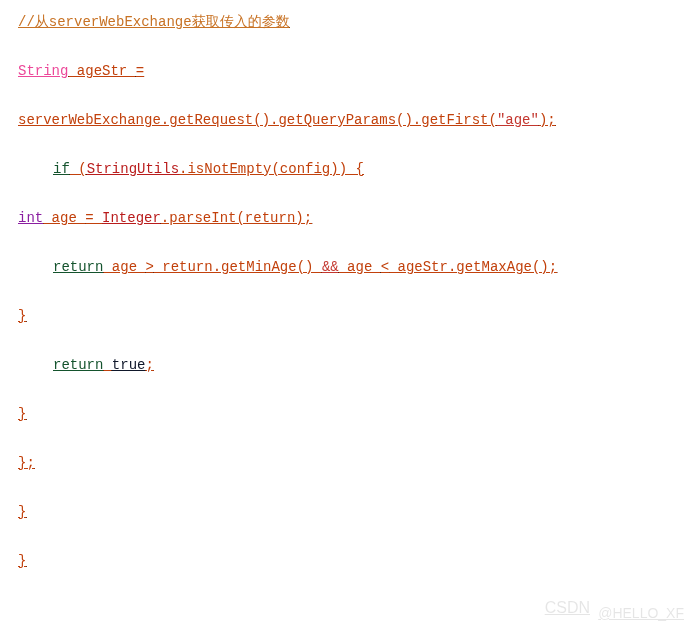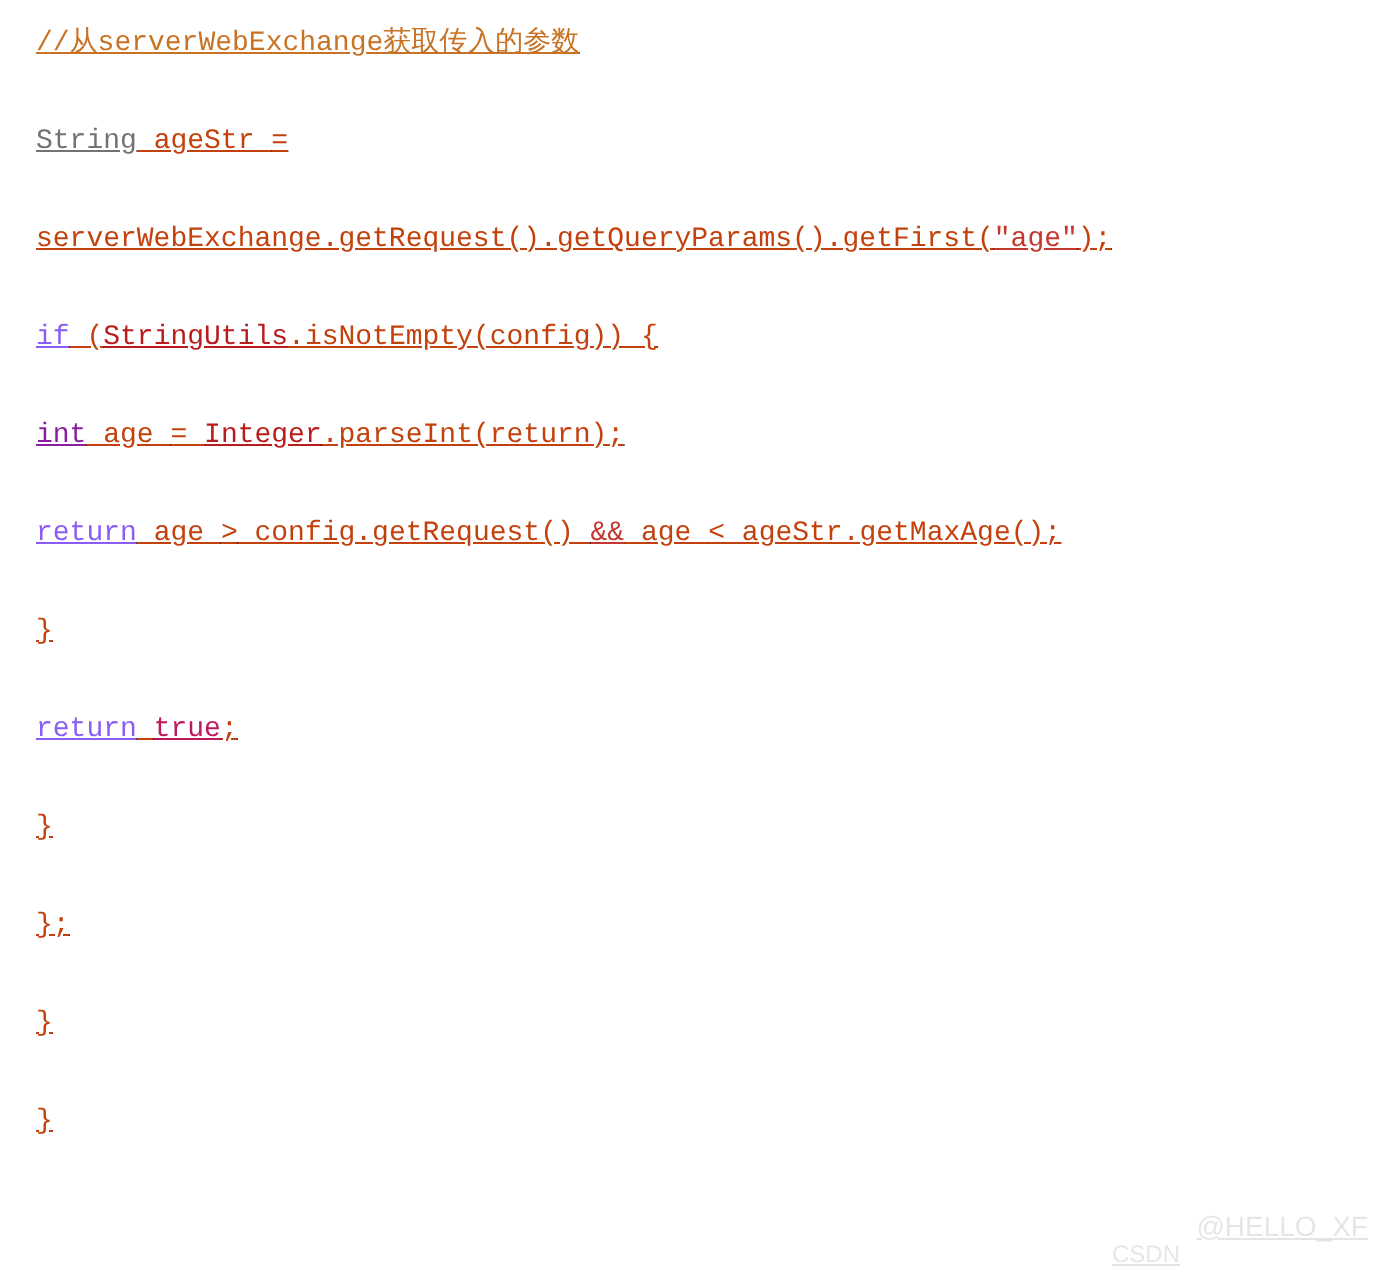--- a/index.html
+++ b/index.html
@@ -20,75 +20,76 @@
     }
     .code-line {
       white-space: pre;
       margin-bottom: 28px;
       color: #000000;
     }
     .comment {
       color: #c87224;
     }
     .type {
-      color: #737373;
+      color: #ec4899;
     }
     .keyword {
       color: #8a1da0;
       margin-top: 32px;
     }
     .keyword-ctrl {
-      color: #8b5cf6;
+      color: #14532d;
+      margin-left: 35px;
     }
     .identifier {
       color: #b91c1c;
     }
     .bool-literal {
-      color: #be185d;
+      color: #0f172a;
     }
     .string {
       color: #c3372f;
     }
     .oper-amp {
       color: #c3372f;
     }
     .normal {
       color: #c2410c;
     }
     .watermark {
       position: absolute;
       bottom: 14px;
       right: 14px;
       color: rgba(0,0,0,0.10);
       font-size: 14px;
       font-family: Arial, sans-serif;
     }
     .watermark2 {
       position: absolute;
-      bottom: 2px;
+      bottom: 18px;
       right: 108px;
       color: rgba(0,0,0,0.10);
-      font-size: 12px;
+      font-size: 16px;
       font-family: Arial, sans-serif;
     }
   </style>
 </head>
 <body>
 
 <div class="code-line"><span class="comment">//从serverWebExchange获取传入的参数</span></div>
 
 <div class="code-line"><span class="type">String</span><span class="normal"> ageStr </span><span class="normal">=</span></div>
 
 <div class="code-line"><span class="normal">serverWebExchange.getRequest().getQueryParams().getFirst(</span><span class="string">"age"</span><span class="normal">);</span></div>
 
 <div class="code-line"><span class="keyword-ctrl">if</span><span class="normal"> (</span><span class="identifier">StringUtils</span><span class="normal">.isNotEmpty(config)) {</span></div>
 
 <div class="code-line"><span class="keyword">int</span><span class="normal"> age </span><span class="normal">= </span><span class="identifier">Integer</span><span class="normal">.parseInt(return);</span></div>
 
-<div class="code-line"><span class="keyword-ctrl">return</span><span class="normal"> age </span><span class="normal">&gt;</span><span class="normal"> config.getRequest() </span><span class="oper-amp">&amp;&amp;</span><span class="normal"> age </span><span class="normal">&lt;</span><span class="normal"> ageStr.getMaxAge();</span></div>
+<div class="code-line"><span class="keyword-ctrl">return</span><span class="normal"> age </span><span class="normal">&gt;</span><span class="normal"> return.getMinAge() </span><span class="oper-amp">&amp;&amp;</span><span class="normal"> age </span><span class="normal">&lt;</span><span class="normal"> ageStr.getMaxAge();</span></div>
 
 <div class="code-line"><span class="normal">}</span></div>
 
 <div class="code-line"><span class="keyword-ctrl">return</span><span class="normal"> </span><span class="bool-literal">true</span><span class="normal">;</span></div>
 
 <div class="code-line"><span class="normal">}</span></div>
 
 <div class="code-line"><span class="normal">};</span></div>
 
 <div class="code-line"><span class="normal">}</span></div>

